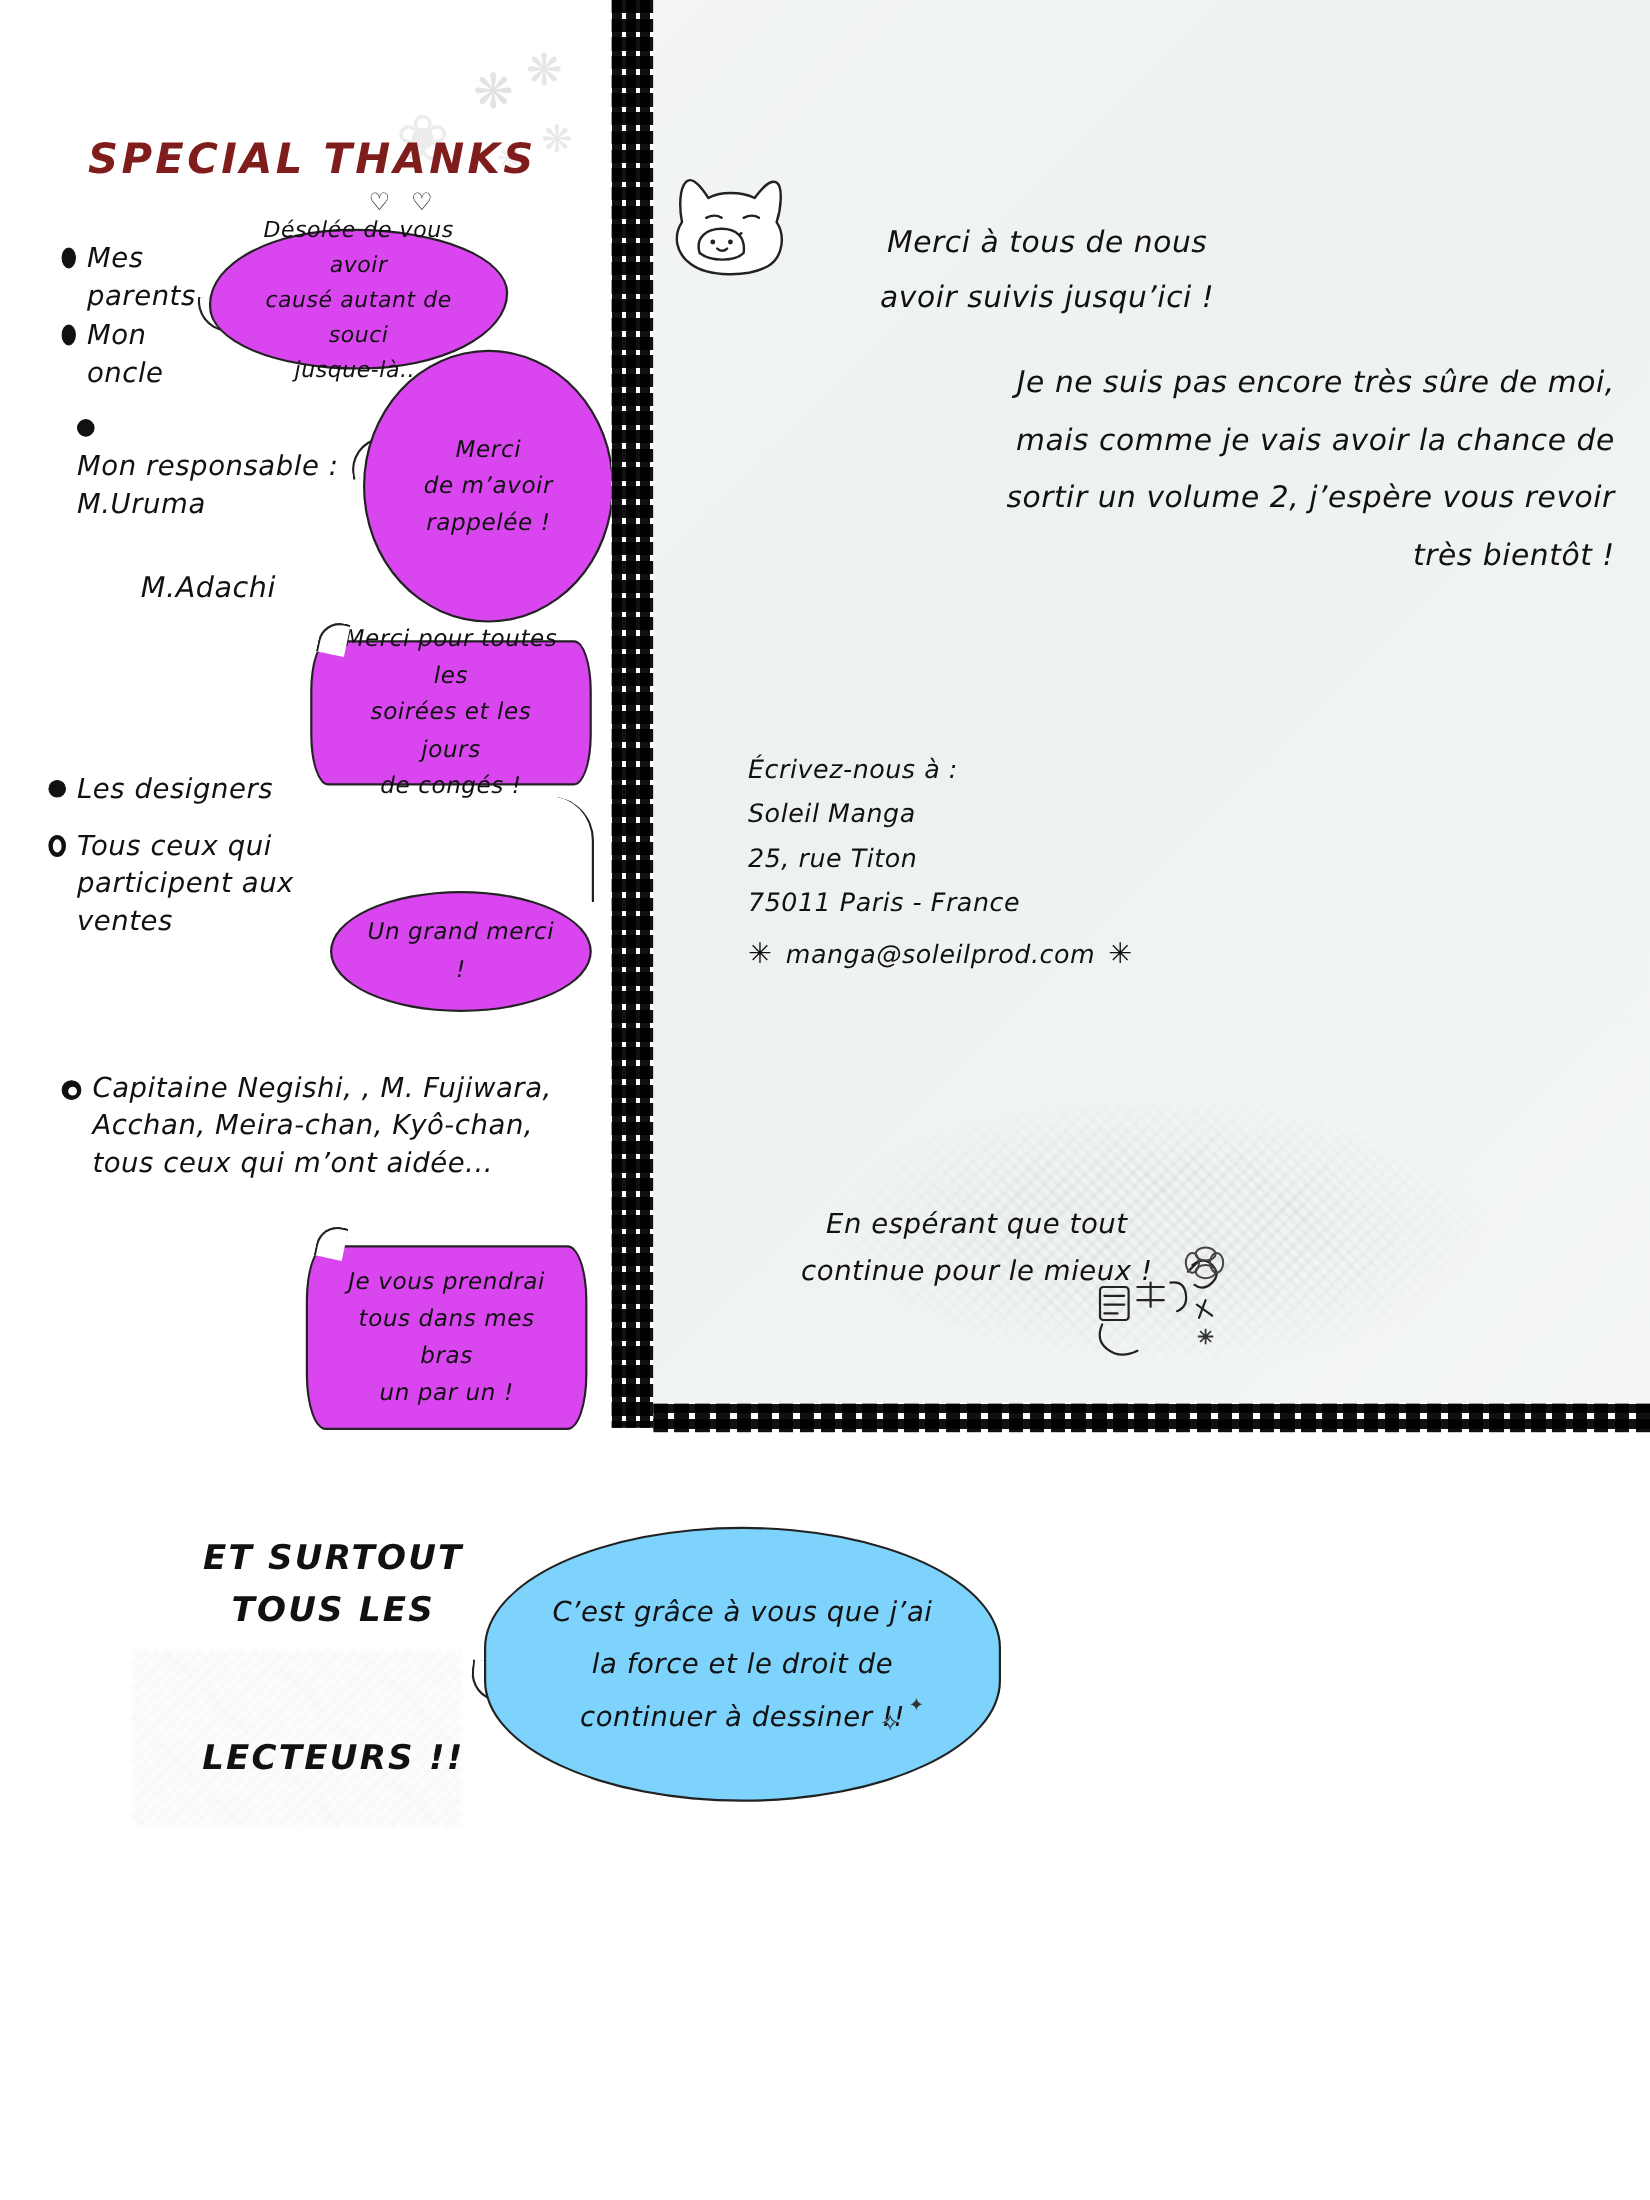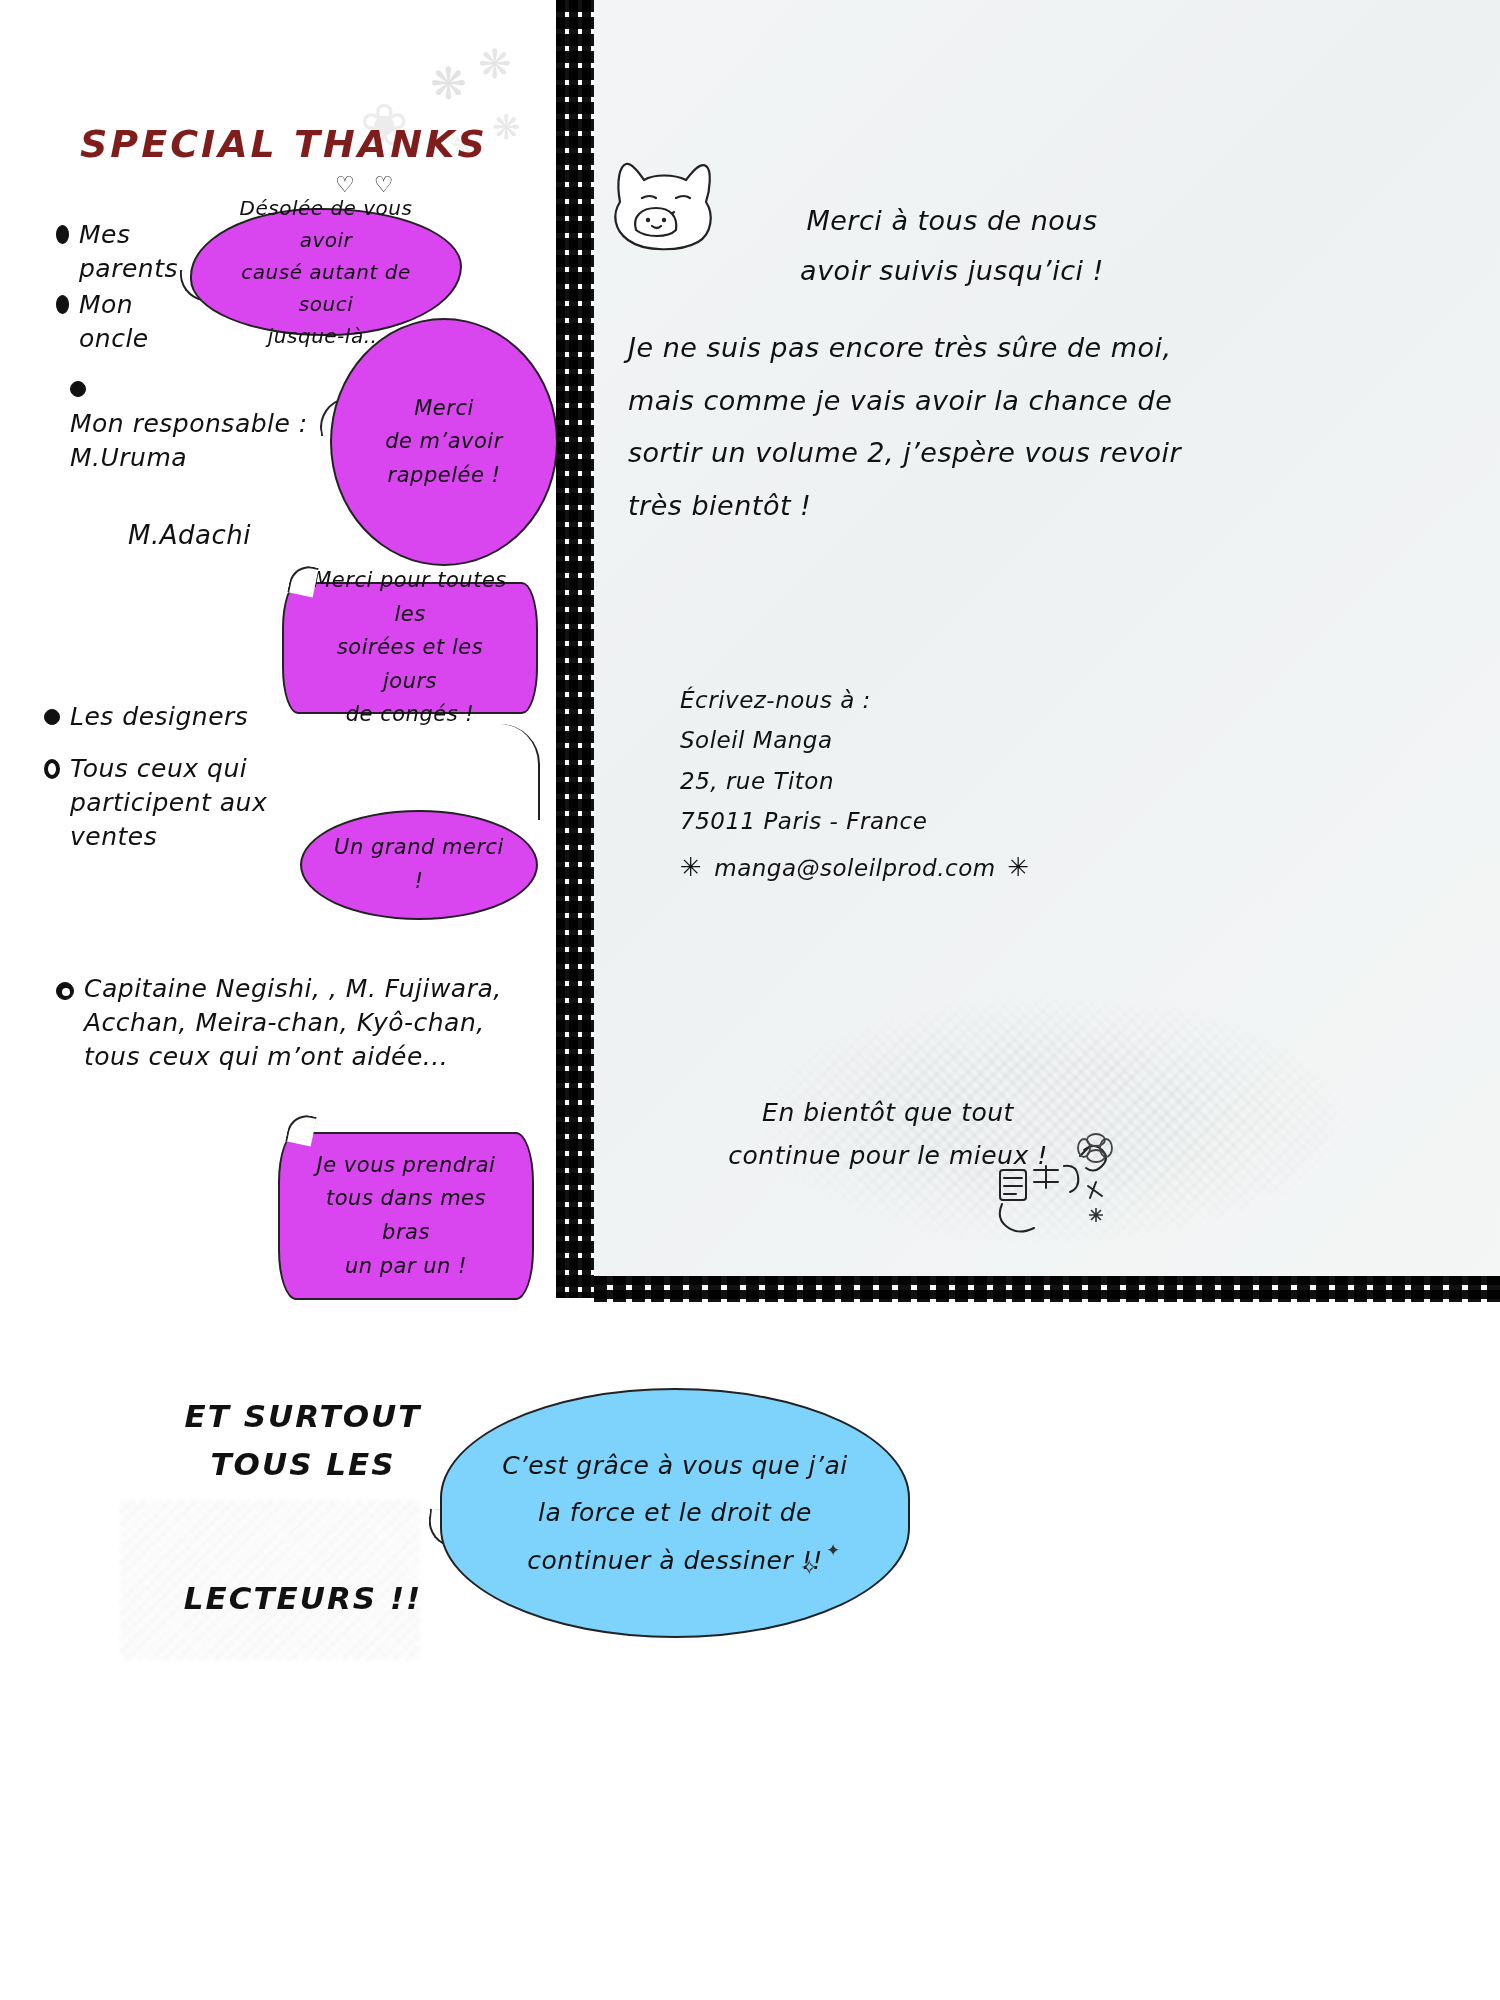--- a/index.html
+++ b/index.html
@@ -197,21 +197,21 @@
   #right-panel .rp-text { position:absolute; }
 
   #merci-suivis {
     left:148px; top:196px; width:420px;
     font-size:27px; line-height:1.85; white-space:pre-line;
     text-align:center;
   }
   #para-vol2 {
     left:34px; top:322px; width:840px;
     font-size:27px; line-height:1.95; white-space:pre-line;
-    text-align:left;
+    text-align:right;
   }
 
   
   #cat-doodle { position:absolute; left:8px; top:150px; width:130px; height:130px; }
 
   
   #address-block {
     position:absolute; left:86px; top:680px; width:460px;
     font-size:23px; line-height:1.75;
   }
@@ -372,21 +372,21 @@
       <div class="line">75011 Paris - France</div>
       <div style="display:flex; align-items:center; gap:12px; margin-top:4px;">
         <span class="asterisk">✳</span>
         <span>manga@soleilprod.com</span>
         <span class="asterisk">✳</span>
       </div>
     </div>
 
     <div class="smudge-r"></div>
 
-    <div class="hand" id="esperant">En bientôt que tout
+    <div class="hand" id="esperant">En espérant que tout
 continue pour le mieux !</div>
 
     <svg id="signature" viewBox="0 0 140 120">
       <g fill="none" stroke="#222" stroke-width="2" stroke-linecap="round">
         <path d="M18 74 q-6 14 4 22 q12 10 28 2"></path>
         <rect x="16" y="40" width="26" height="30" rx="3"></rect>
         <path d="M20 48 h18 M20 56 h18 M20 64 h12"></path>
         <path d="M50 40 h24 M50 52 h24 M62 36 v22"></path>
         <path d="M80 36 q12 -2 14 10 q2 12 -8 16"></path>
         <path d="M96 26 l10 -10 M100 20 q10 -8 18 0 q8 8 0 16 q-8 8 -16 2"></path>

